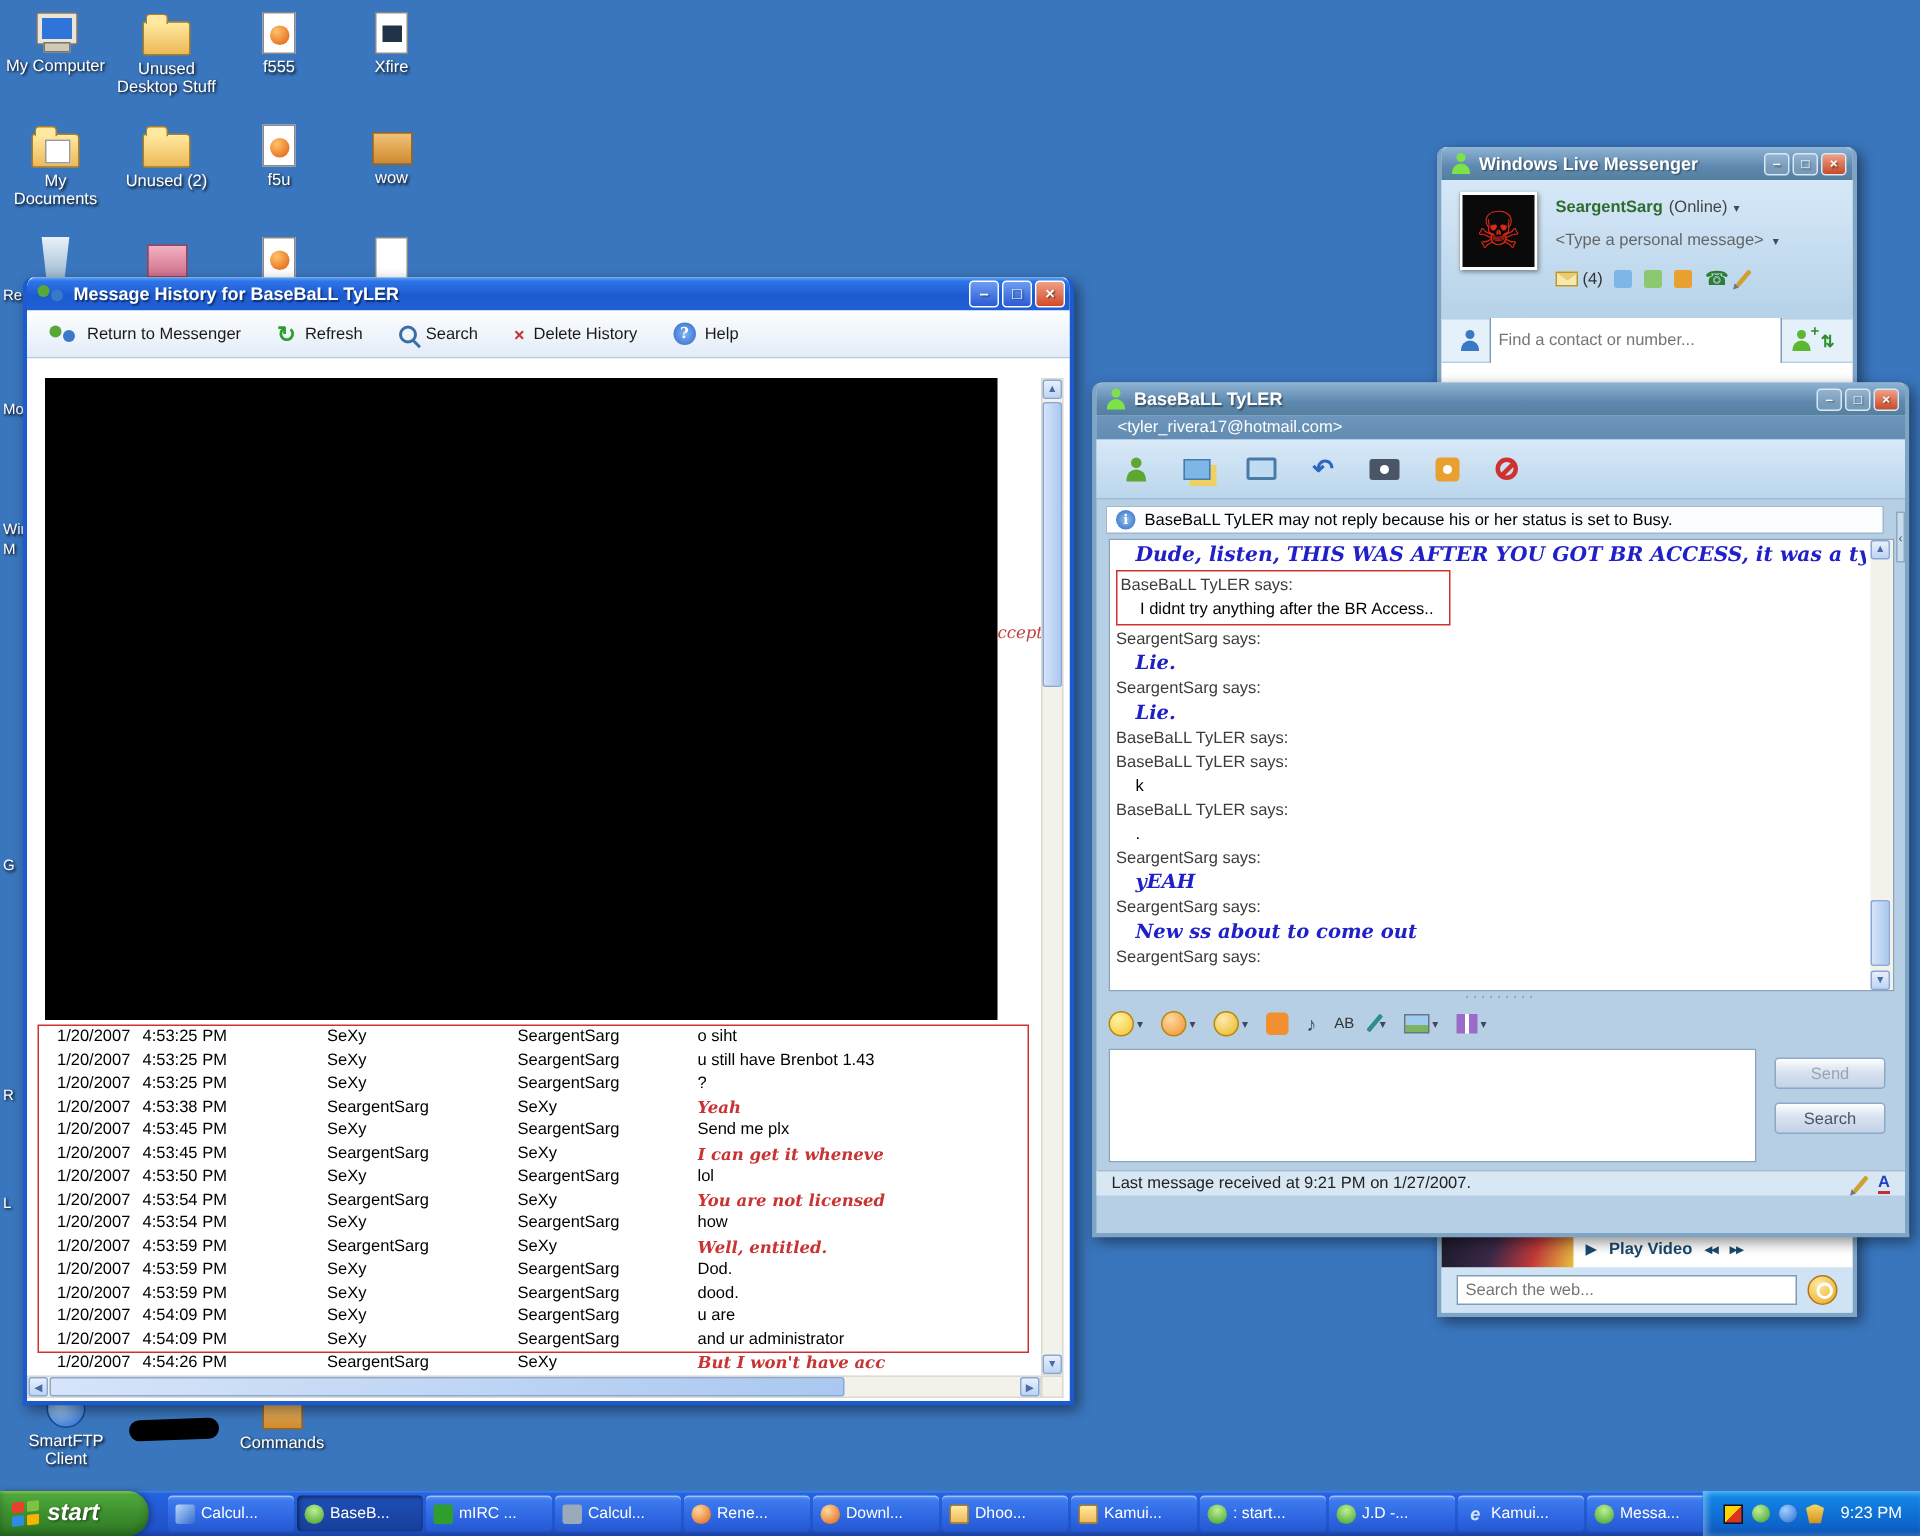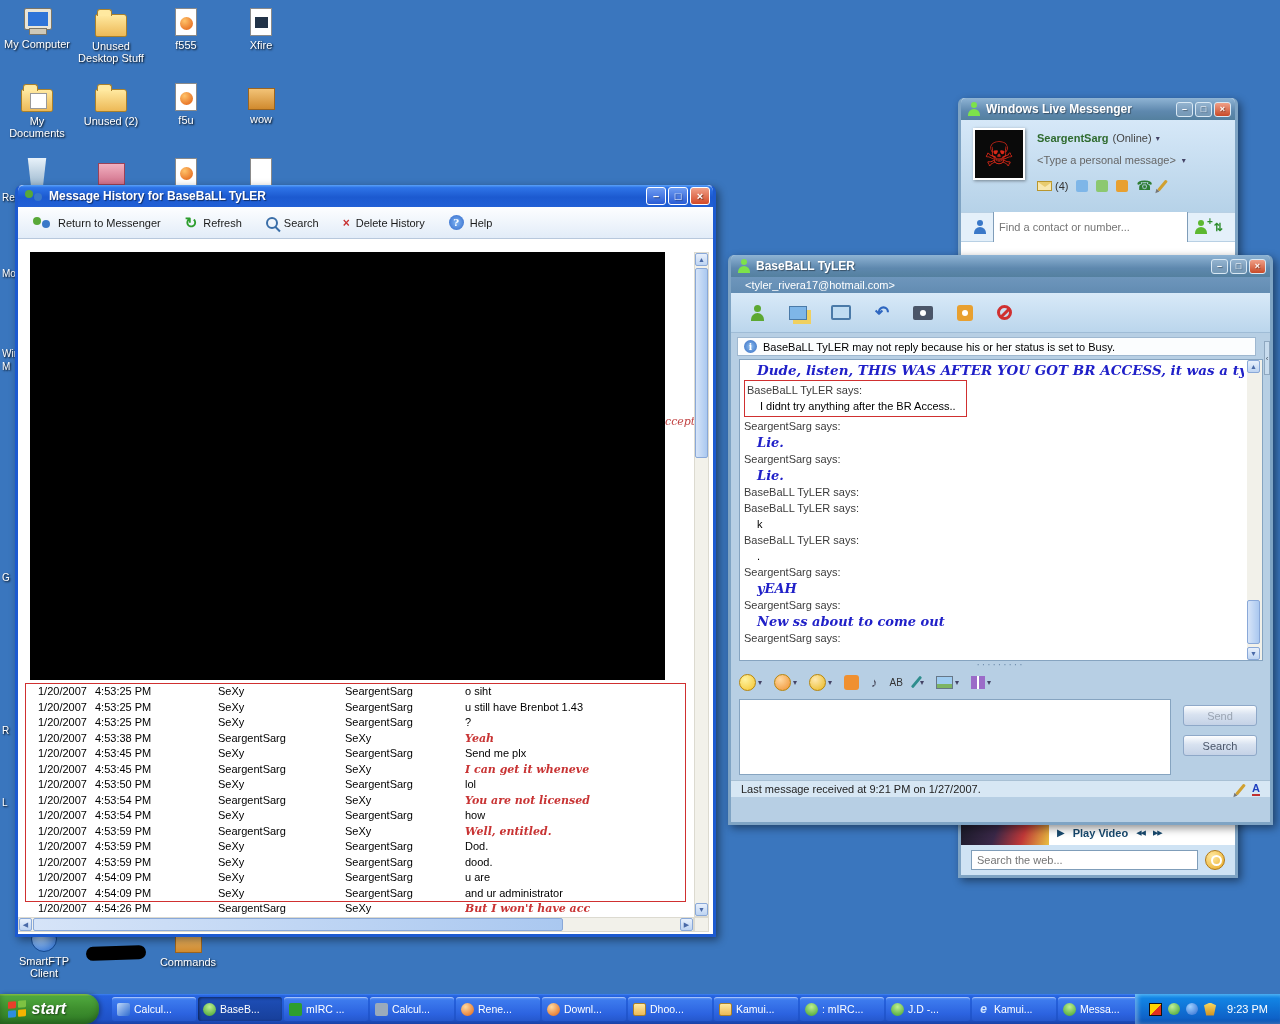--- a/index.html
+++ b/index.html
@@ -644,21 +644,21 @@
         <div class="tbtn">
           <span class="mi mi-folder"></span>
           <span class="tbl">Dhoo...</span>
         </div>
         <div class="tbtn">
           <span class="mi mi-folder"></span>
           <span class="tbl">Kamui...</span>
         </div>
         <div class="tbtn">
           <span class="mi mi-messenger"></span>
-          <span class="tbl">: mIRC...</span>
+          <span class="tbl">: start...</span>
         </div>
         <div class="tbtn">
           <span class="mi mi-messenger"></span>
           <span class="tbl">J.D -...</span>
         </div>
         <div class="tbtn">
           <span class="mi mi-ie">e</span>
           <span class="tbl">Kamui...</span>
         </div>
         <div class="tbtn">

